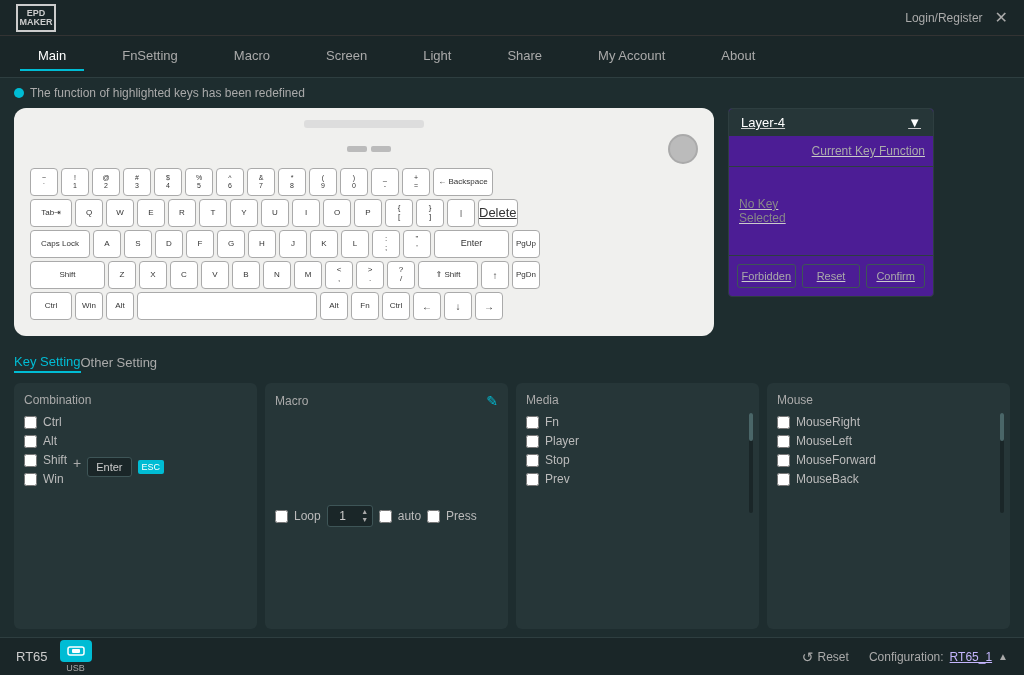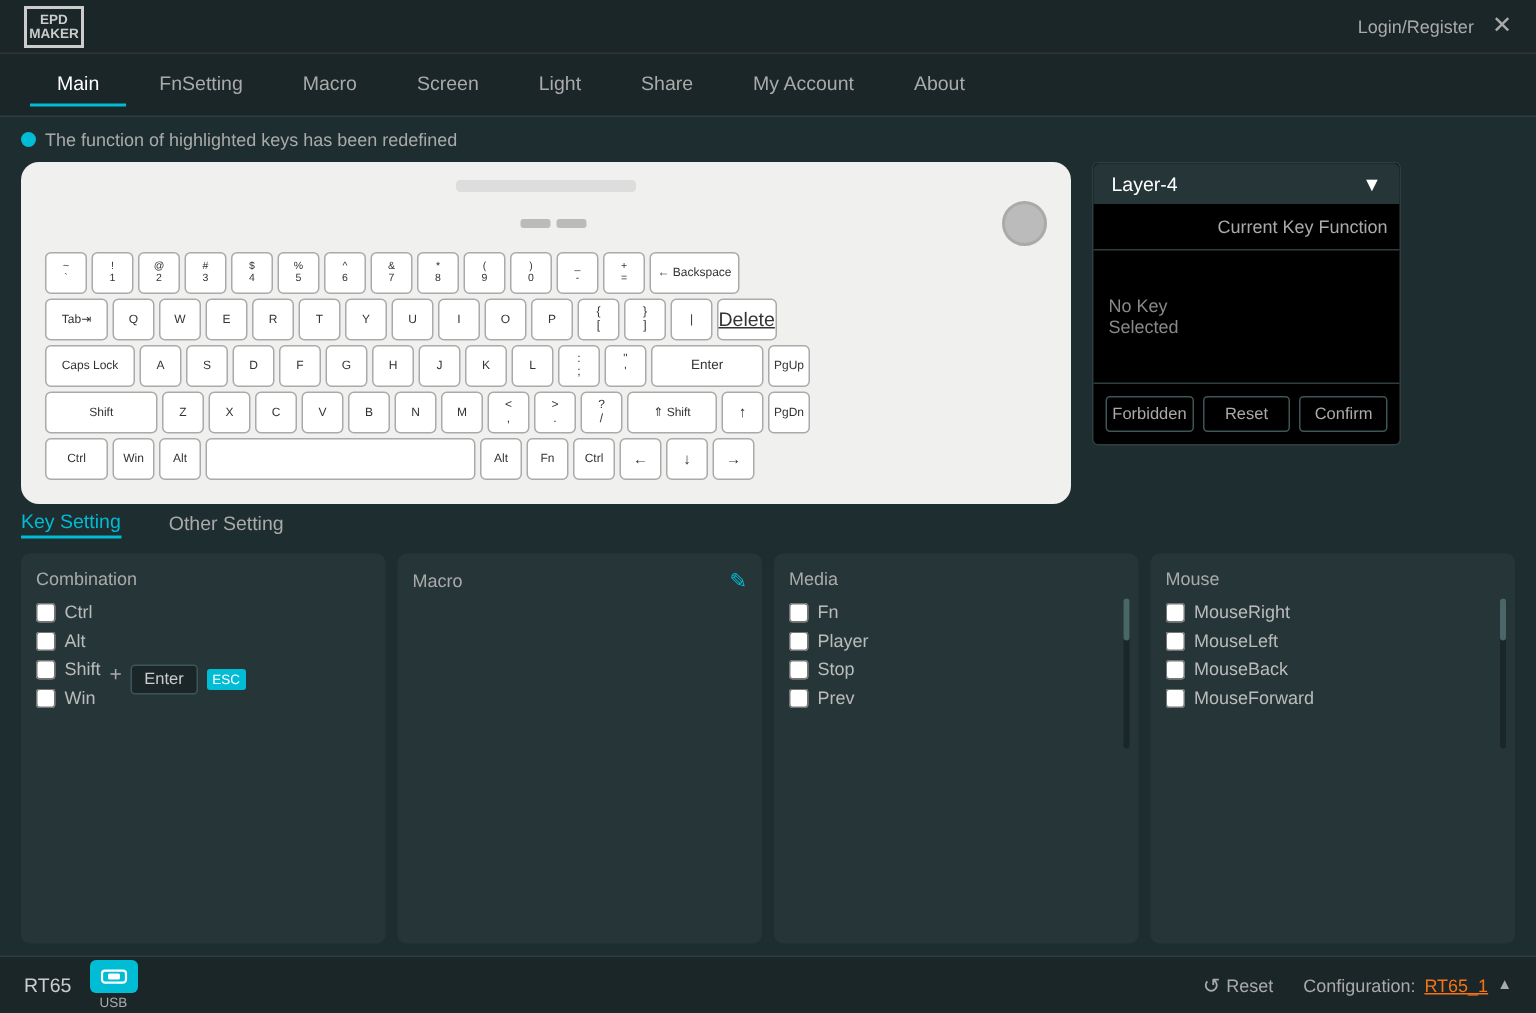--- a/index.html
+++ b/index.html
@@ -59,21 +59,21 @@
       line-height: 1;
     }
 
     
     .navbar {
       background: #1a2628;
       display: flex;
       align-items: center;
       padding: 0 20px;
       height: 42px;
-      gap: 4px;
+      gap: 20px;
       border-bottom: 1px solid #2e3e40;
     }
     .nav-item {
       padding: 6px 18px;
       color: #aaa;
       cursor: pointer;
       font-size: 13px;
       border-bottom: 2px solid transparent;
     }
     .nav-item.active {
@@ -147,25 +147,26 @@
       text-align: center;
       line-height: 1.1;
     }
     .key.wide-15 { min-width: 42px; }
     .key.wide-2  { min-width: 60px; }
     .key.wide-25 { min-width: 75px; }
     .key.wide-6  { min-width: 180px; }
 
     
     .key-function-panel {
-      background: #000000;
+      background: #4c1d95;
       border: 1px solid #2e3e40;
       border-radius: 4px;
       width: 206px;
       min-width: 206px;
+      text-decoration: underline;
     }
     .layer-selector {
       background: #263638;
       display: flex;
       align-items: center;
       justify-content: space-between;
       padding: 6px 12px;
       border-radius: 4px 4px 0 0;
       cursor: pointer;
     }
@@ -204,22 +205,22 @@
       color: #aaa;
       border-radius: 3px;
       font-size: 11px;
       cursor: pointer;
       text-align: center;
     }
 
     
     .key-setting-tabs {
       display: flex;
-      gap: 32px;
-      margin: 4px 0 6px;
+      gap: 0;
+      margin: 18px 0 6px;
       align-items: center;
     }
     .tab-link {
       font-size: 13px;
       cursor: pointer;
       padding-bottom: 2px;
     }
     .tab-link.active {
       color: #00bcd4;
       border-bottom: 2px solid #00bcd4;
@@ -404,21 +405,21 @@
       cursor: pointer;
     }
     .config-area {
       display: flex;
       align-items: center;
       gap: 6px;
       font-size: 12px;
       color: #aaa;
     }
     .config-name {
-      color: #f97316;
+      color: #c4b5fd;
       text-decoration: underline;
     }
     .config-arrow {
       font-size: 10px;
       color: #aaa;
     }
   </style>
 </head>
 <body>
 
@@ -607,20 +608,35 @@
         </div>
       </div>
     </div>
 
     <div class="panel">
       <div class="panel-title">
         <span>Macro</span>
         <span class="edit-icon">✎</span>
       </div>
       <div style="flex:1; min-height:80px;"></div>
+      <div class="loop-row">
+        <input type="checkbox" style="">
+        <span>Loop</span>
+        <div class="loop-spinner">
+          <span class="loop-val">1</span>
+          <div class="loop-arrows">
+            <span class="loop-arrow">▲</span>
+            <span class="loop-arrow">▼</span>
+          </div>
+        </div>
+        <input type="checkbox" style="">
+        <span>auto</span>
+        <input type="checkbox" style="">
+        <span>Press</span>
+      </div>
     </div>
 
     <div class="panel" style="position:relative;">
       <div class="panel-title">
         <span>Media</span>
       </div>
       <div class="media-scrollable">
         <div class="checkbox-row">
           <input type="checkbox" style="">
           <span>Fn</span>
@@ -652,25 +668,25 @@
         <div class="checkbox-row">
           <input type="checkbox" style="">
           <span>MouseRight</span>
         </div>
         <div class="checkbox-row">
           <input type="checkbox" style="">
           <span>MouseLeft</span>
         </div>
         <div class="checkbox-row">
           <input type="checkbox" style="">
-          <span>MouseBack</span>
+          <span>MouseForward</span>
         </div>
         <div class="checkbox-row">
           <input type="checkbox" style="">
-          <span>MouseForward</span>
+          <span>MouseBack</span>
         </div>
       </div>
 
       <div style="position:absolute; right:6px; top:30px; width:4px; height:100px; background:#1a2628; border-radius:2px;">
         <div style="width:4px; height:28px; background:#4a6668; border-radius:2px;"></div>
       </div>
     </div>
 
   </div>
 </div>

